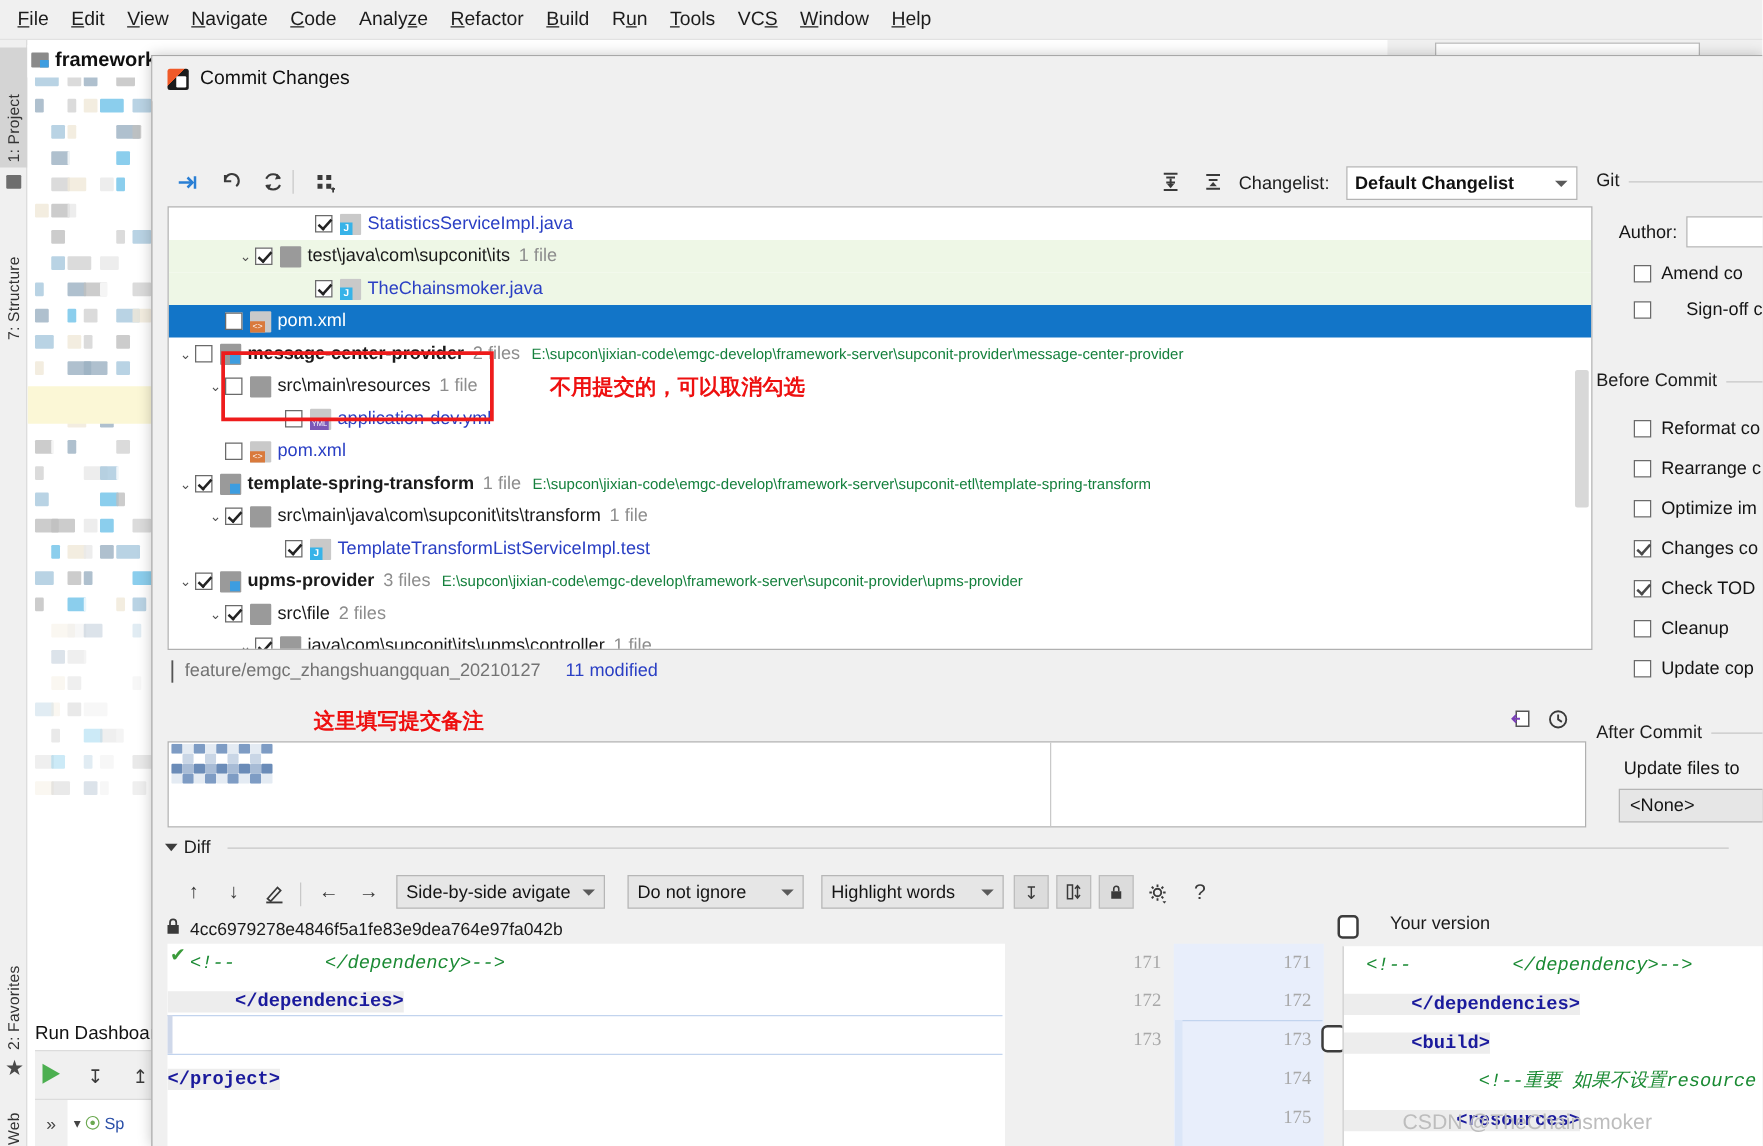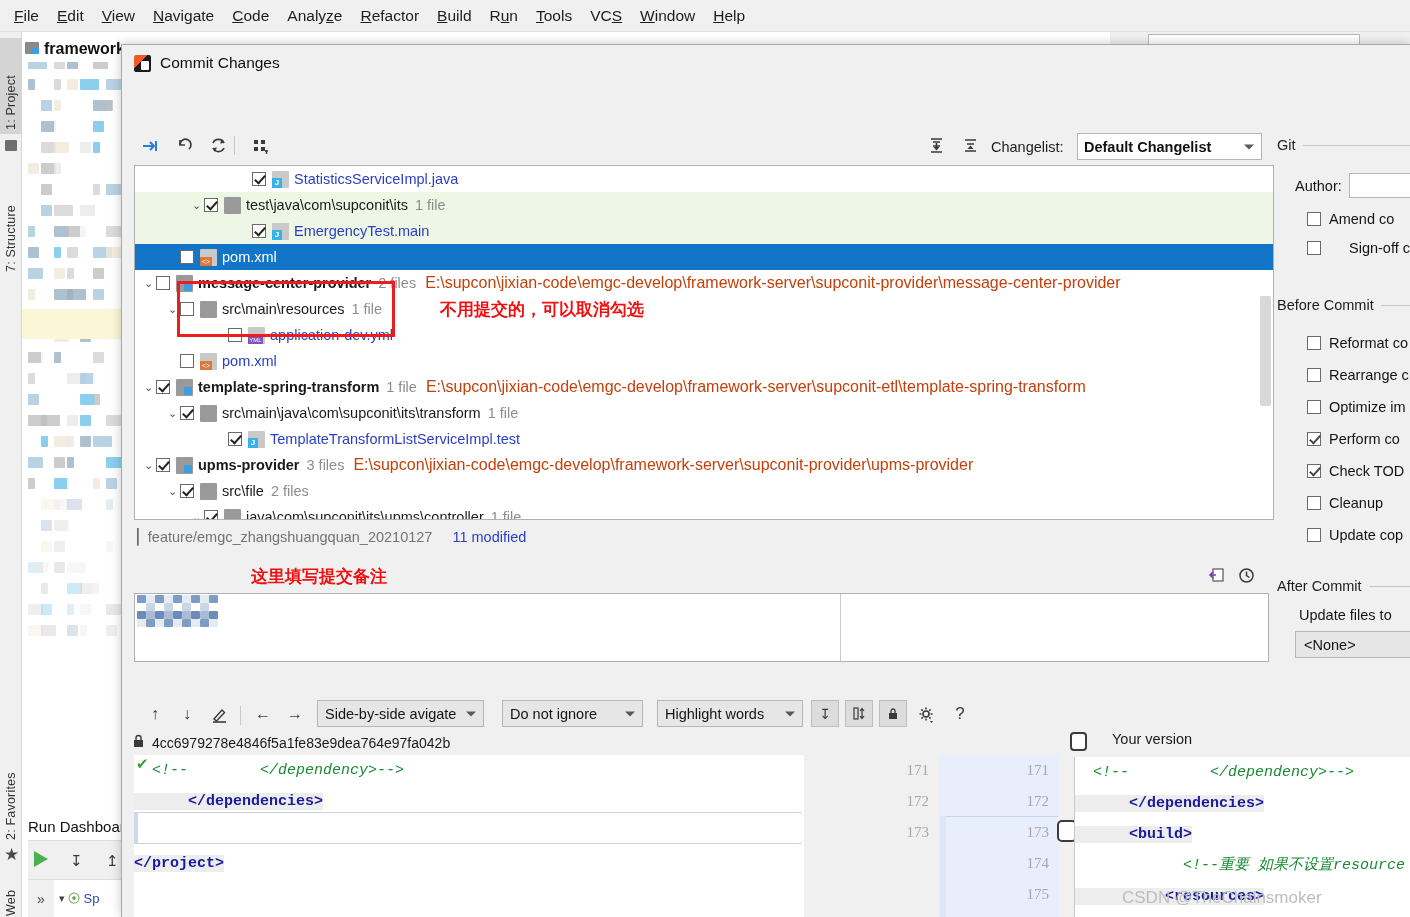--- a/index.html
+++ b/index.html
@@ -184,21 +184,21 @@
   .ic-yml { background: #c9c9c9; border-radius: 1px; }
   .ic-yml::after {
     content:'YML'; position:absolute; left:0; bottom:0; width:15px; height:8px;
     background:#7a57b8; color:#fff; font-size:6px;
     display:flex; align-items:center; justify-content:center;
   }
   .rname { color: #1a1a1a; }
   .rname.link { color: #2a3fc4; }
   .rname.b { font-weight: bold; }
   .rmeta { color: #8d8d8d; margin-left: 7px; }
-  .rpath { color: #c2410c; margin-left: 9px; font-size: 16px; }
+  .rpath { color: #15803d; margin-left: 9px; font-size: 12px; }
   .tree-scroll {
     position: absolute; right: 2px; top: 130px; width: 11px; height: 110px;
     background: #d8d8d8; border-radius: 2px;
   }
 
   
   .annot-box {
     position: absolute; border: 3px solid #ee1c1c; pointer-events: none;
   }
   .annot-text {
@@ -600,21 +600,21 @@
             <span class="chev">⌄</span>
             <span class="cbx on"></span>
             <span class="ic ic-folder plain"></span>
             <span class="rname">test\java\com\supconit\its</span>
             <span class="rmeta">1 file</span>
           </div>
           <div class="row green" style="padding-left: 102px;">
             <span class="chev"></span>
             <span class="cbx on"></span>
             <span class="ic ic-java"></span>
-            <span class="rname link">EmergencyTest.main</span>
+            <span class="rname link">TheChainsmoker.java</span>
           </div>
           <div class="row sel" style="padding-left: 30px;">
             <span class="chev"></span>
             <span class="cbx"></span>
             <span class="ic ic-xml"></span>
             <span class="rname link">pom.xml</span>
           </div>
           <div class="row " style="padding-left: 6px;">
             <span class="chev">⌄</span>
             <span class="cbx"></span>
@@ -744,20 +744,25 @@
             <div class="blurcell" style="left: 36px; top: 24px; width: 9px; height: 8px; background: rgb(228, 235, 243);"></div>
             <div class="blurcell" style="left: 45px; top: 24px; width: 9px; height: 8px; background: rgb(126, 156, 196);"></div>
             <div class="blurcell" style="left: 54px; top: 24px; width: 9px; height: 8px; background: rgb(228, 235, 243);"></div>
             <div class="blurcell" style="left: 63px; top: 24px; width: 9px; height: 8px; background: rgb(126, 156, 196);"></div>
             <div class="blurcell" style="left: 72px; top: 24px; width: 9px; height: 8px; background: rgb(228, 235, 243);"></div>
           </div>
       </div>
       <div class="cm-right"></div>
     </div>
 
+    <div class="diff-header">
+      <span class="tri-down"></span>
+      <span>Diff</span>
+      <span class="cm-line"></span>
+    </div>
 
     <div class="diff-toolbar">
       <div class="dt-btn" style="left:10px;">↑</div>
       <div class="dt-btn" style="left:42px;">↓</div>
       <div class="dt-btn" style="left:74px;">
         <svg width="17" height="17" viewBox="0 0 17 17">
           <path d="M3 13 L11 4 L13.5 6.5 L5.5 15 Z" fill="none" stroke="#3a3a3a" stroke-width="1.4"></path>
           <path d="M2 16 L15 16" stroke="#3a3a3a" stroke-width="1.6"></path>
         </svg>
       </div>
@@ -884,21 +889,21 @@
       <div class="opt" style="top:230px;">
         <span class="cbx2"></span>
         <span>Rearrange c</span>
       </div>
       <div class="opt" style="top:262px;">
         <span class="cbx2"></span>
         <span>Optimize im</span>
       </div>
       <div class="opt" style="top:294px;">
         <span class="cbx2 on"></span>
-        <span>Perform co</span>
+        <span>Changes co</span>
       </div>
       <div class="opt" style="top:326px;">
         <span class="cbx2 on"></span>
         <span>Check TOD</span>
       </div>
       <div class="opt" style="top:358px;">
         <span class="cbx2"></span>
         <span>Cleanup</span>
       </div>
       <div class="opt" style="top:390px;">

